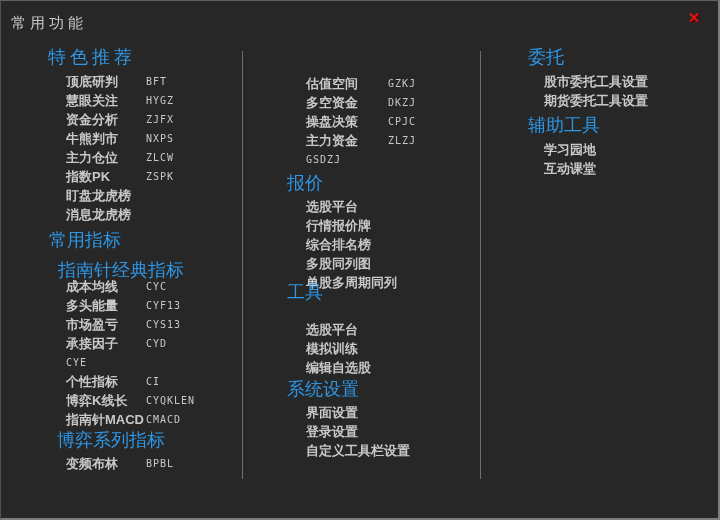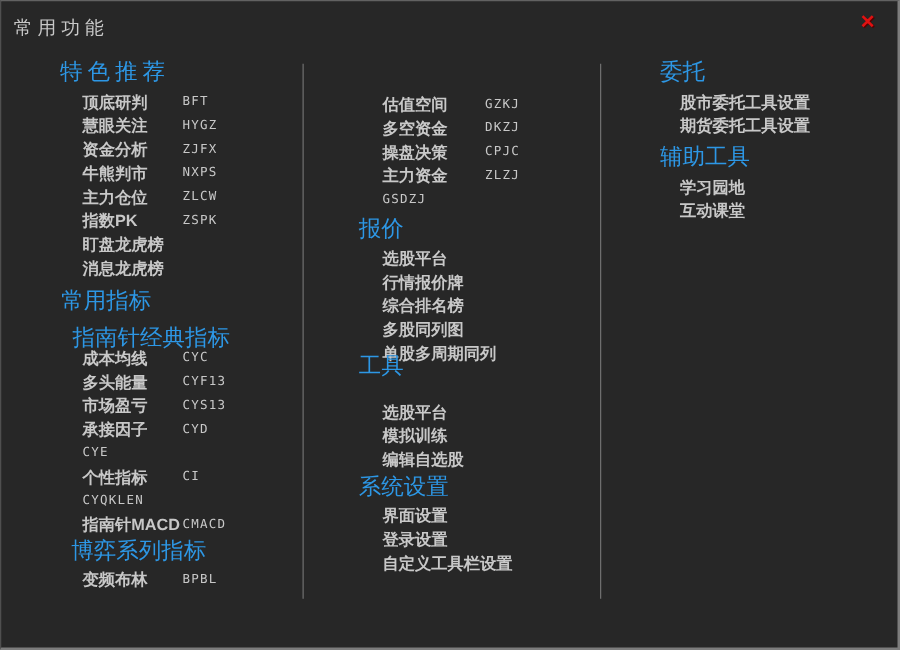--- a/index.html
+++ b/index.html
@@ -193,20 +193,21 @@
       <div class="row">
         <span class="code">CYE</span>
       </div>
 
       <div class="row">
         <span class="label">个性指标</span>
         <span class="code">CI</span>
       </div>
 
       <div class="row">
+        <span class="label">博弈K线长</span>
         <span class="code">CYQKLEN</span>
       </div>
 
       <div class="row">
         <span class="label">指南针MACD</span>
         <span class="code">CMACD</span>
       </div>
     </div>
 
   <div class="h2" id="boyi-h">博弈系列指标</div>

